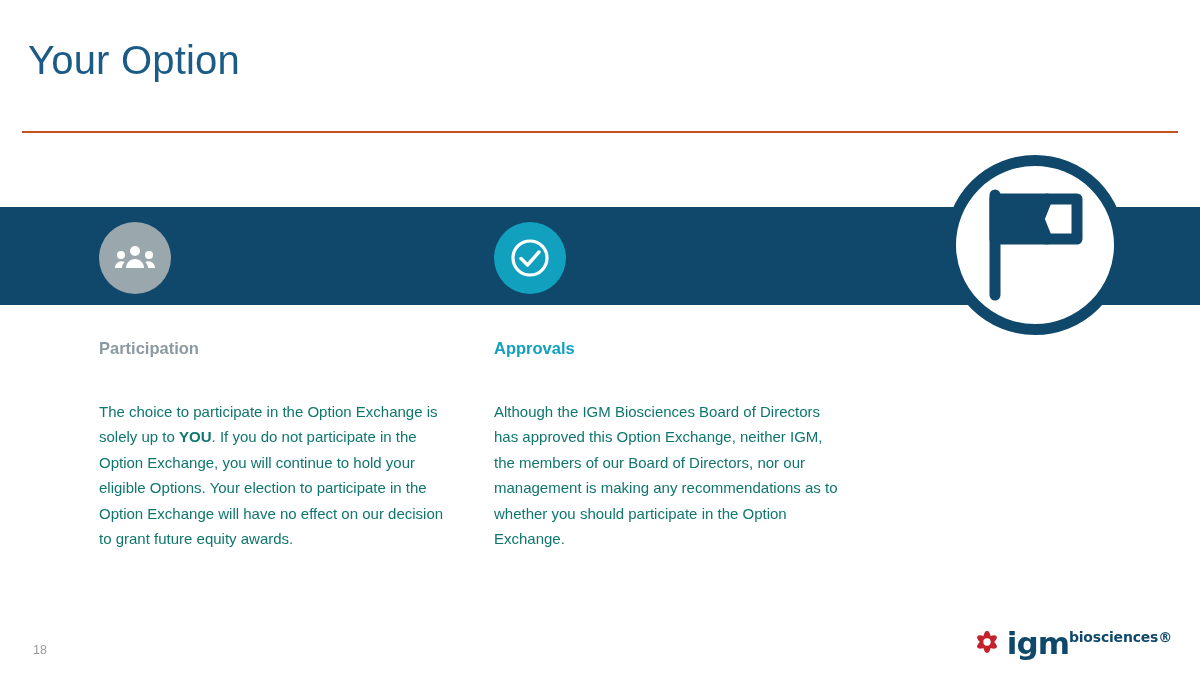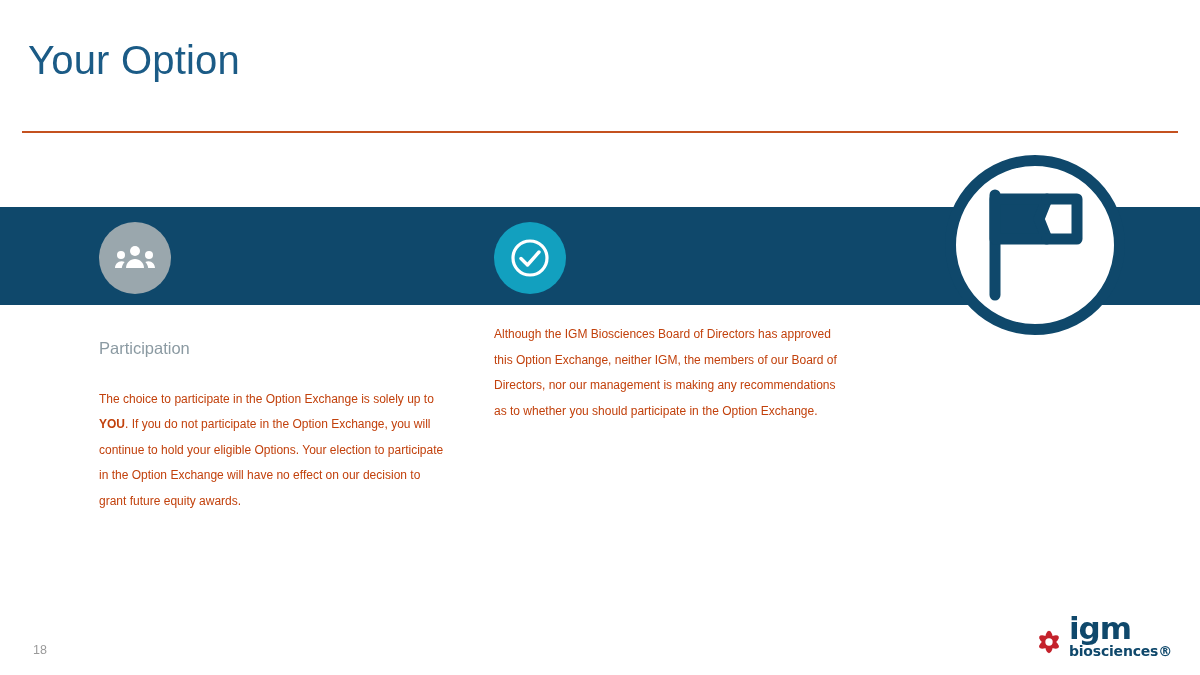--- a/index.html
+++ b/index.html
@@ -81,31 +81,31 @@
     display: flex;
     align-items: center;
     justify-content: center;
   }
   .col-icon.grey { background: #9aa7ad; }
   .col-icon.teal { background: #12a0bf; }
 
   .col-heading {
     margin-top: 45px;
     font-size: 16.5px;
-    font-weight: normal;
+    font-weight: bold;
     line-height: 1.2;
   }
   .col-heading.grey { color: #8b9aa2; }
   .col-heading.teal { color: #12a0bf; }
 
   .col-body {
-    margin-top: 28px;
-    font-size: 12px;
+    margin-top: 40px;
+    font-size: 15px;
     line-height: 25.5px;
-    color: #c2410c;
+    color: #0f766e;
     width: 346px;
   }
   .col-body b { font-weight: bold; }
 
   
   .page-number {
     position: absolute;
     left: 33px;
     bottom: 18px;
     font-size: 12.5px;
@@ -117,21 +117,21 @@
     position: absolute;
     right: 28px;
     bottom: 17px;
     display: flex;
     align-items: flex-end;
     gap: 4px;
   }
   .logo-mark { width: 32px; height: 32px; display: block; }
   .logo-text-wrap {
     display: flex;
-    flex-direction: column;
+    flex-direction: row;
     align-items: flex-start;
     line-height: 1;
   }
   .logo-word {
     font-family: "DejaVu Sans", sans-serif;
     font-size: 31px;
     font-weight: bold;
     color: #0f486b;
     letter-spacing: -1px;
     line-height: 0.92;
@@ -182,20 +182,21 @@
   </div>
 </div>
 
 <div class="col col-2">
   <div class="col-icon teal">
     <svg width="48" height="48" viewBox="0 0 48 48" aria-hidden="true">
       <circle cx="24" cy="24" r="17" fill="none" stroke="#ffffff" stroke-width="3.2"></circle>
       <path d="M15 24.5 L21.5 31 L33 18" fill="none" stroke="#ffffff" stroke-width="3.4" stroke-linecap="round" stroke-linejoin="round"></path>
     </svg>
   </div>
+  <div class="col-heading teal">Approvals</div>
   <div class="col-body">
     <span>Although the IGM Biosciences Board of Directors has approved this Option Exchange, neither IGM, the members of our Board of Directors, nor our management is making any recommendations as to whether you should participate in the Option Exchange.</span><b></b><span></span>
   </div>
 </div>
 
 <div class="page-number">18</div>
 
 <div class="logo">
   <svg class="logo-mark" viewBox="0 0 40 40" aria-hidden="true">
     <g fill="#c4222c">

